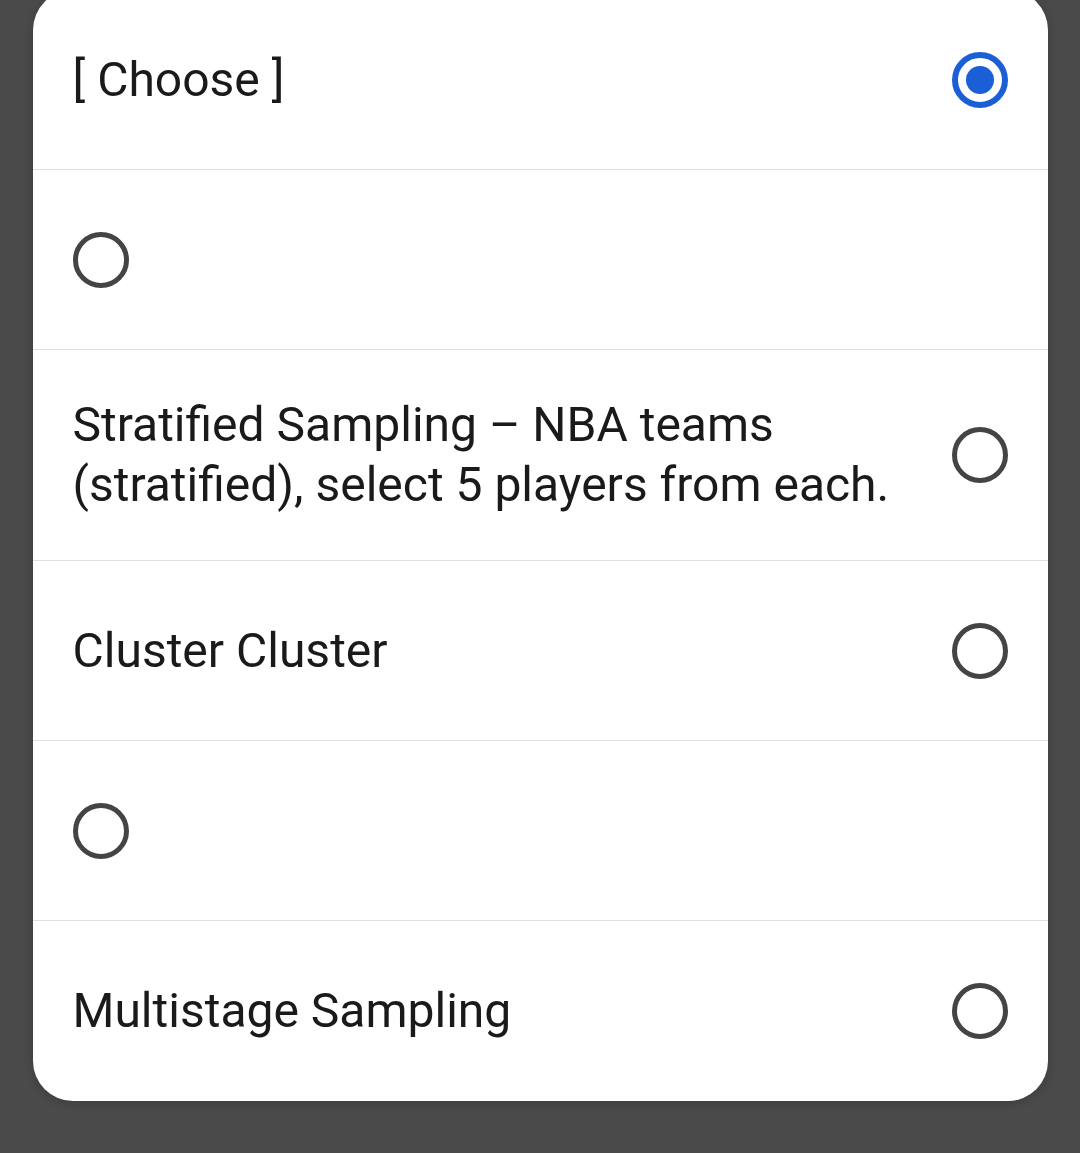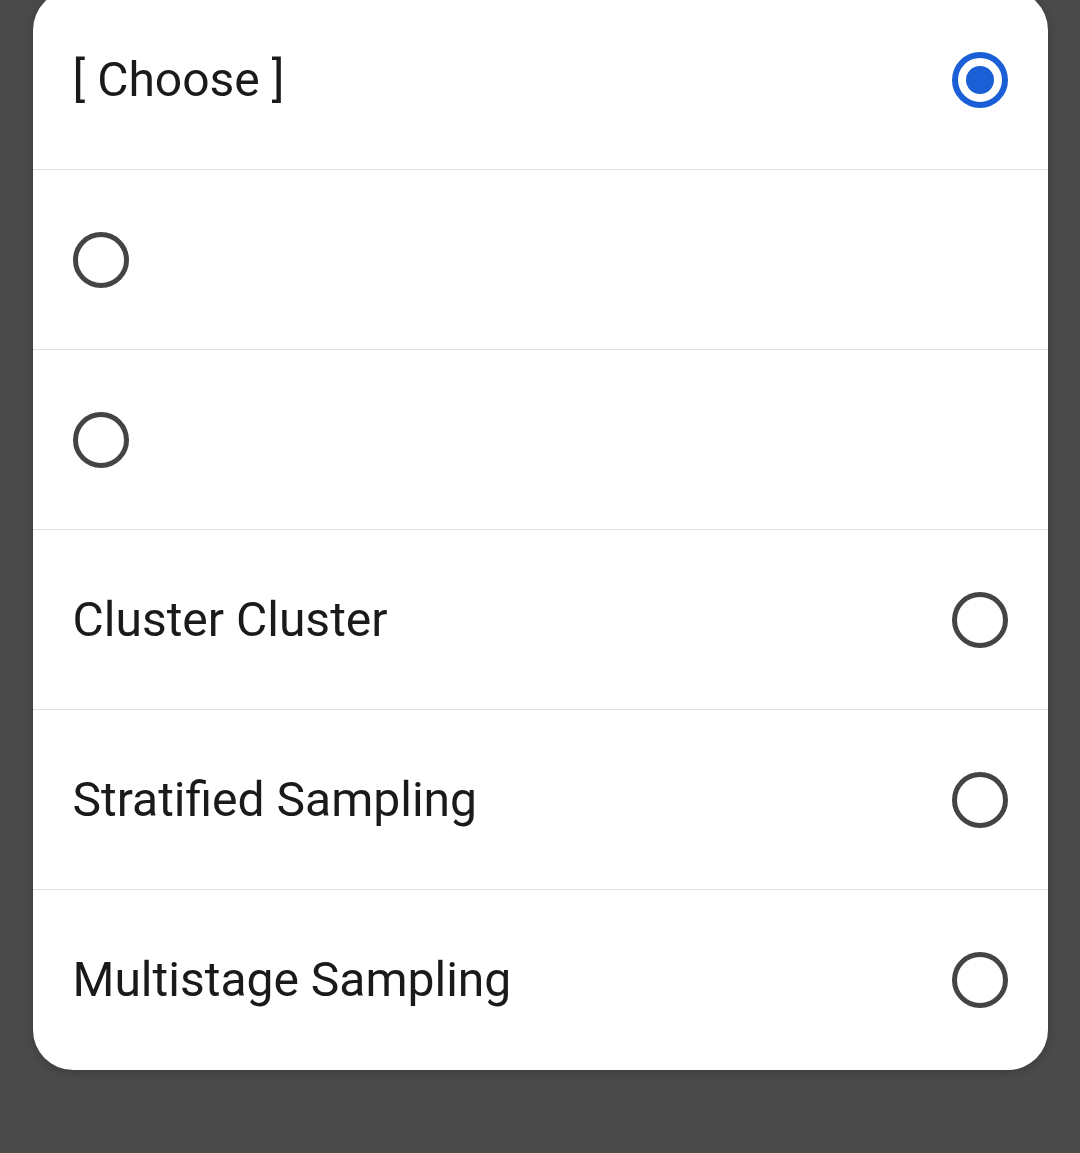--- a/index.html
+++ b/index.html
@@ -72,27 +72,27 @@
   <div class="option-row">
     <span class="option-label">[ Choose ]</span>
     <span class="radio-outer radio-selected">
       <span class="radio-inner"></span>
     </span>
   </div>
   <div class="option-row">
     <span class="radio-outer"></span>
   </div>
   <div class="option-row">
+    <span class="option-label">Stratified Sampling – NBA teams (stratified), select 5 players from each.</span>
     <span class="radio-outer"></span>
   </div>
   <div class="option-row">
     <span class="option-label">Cluster Cluster</span>
     <span class="radio-outer"></span>
   </div>
   <div class="option-row">
-    <span class="option-label">Stratified Sampling</span>
     <span class="radio-outer"></span>
   </div>
   <div class="option-row">
     <span class="option-label">Multistage Sampling</span>
     <span class="radio-outer"></span>
   </div>
 </div>
 
 </body></html>

